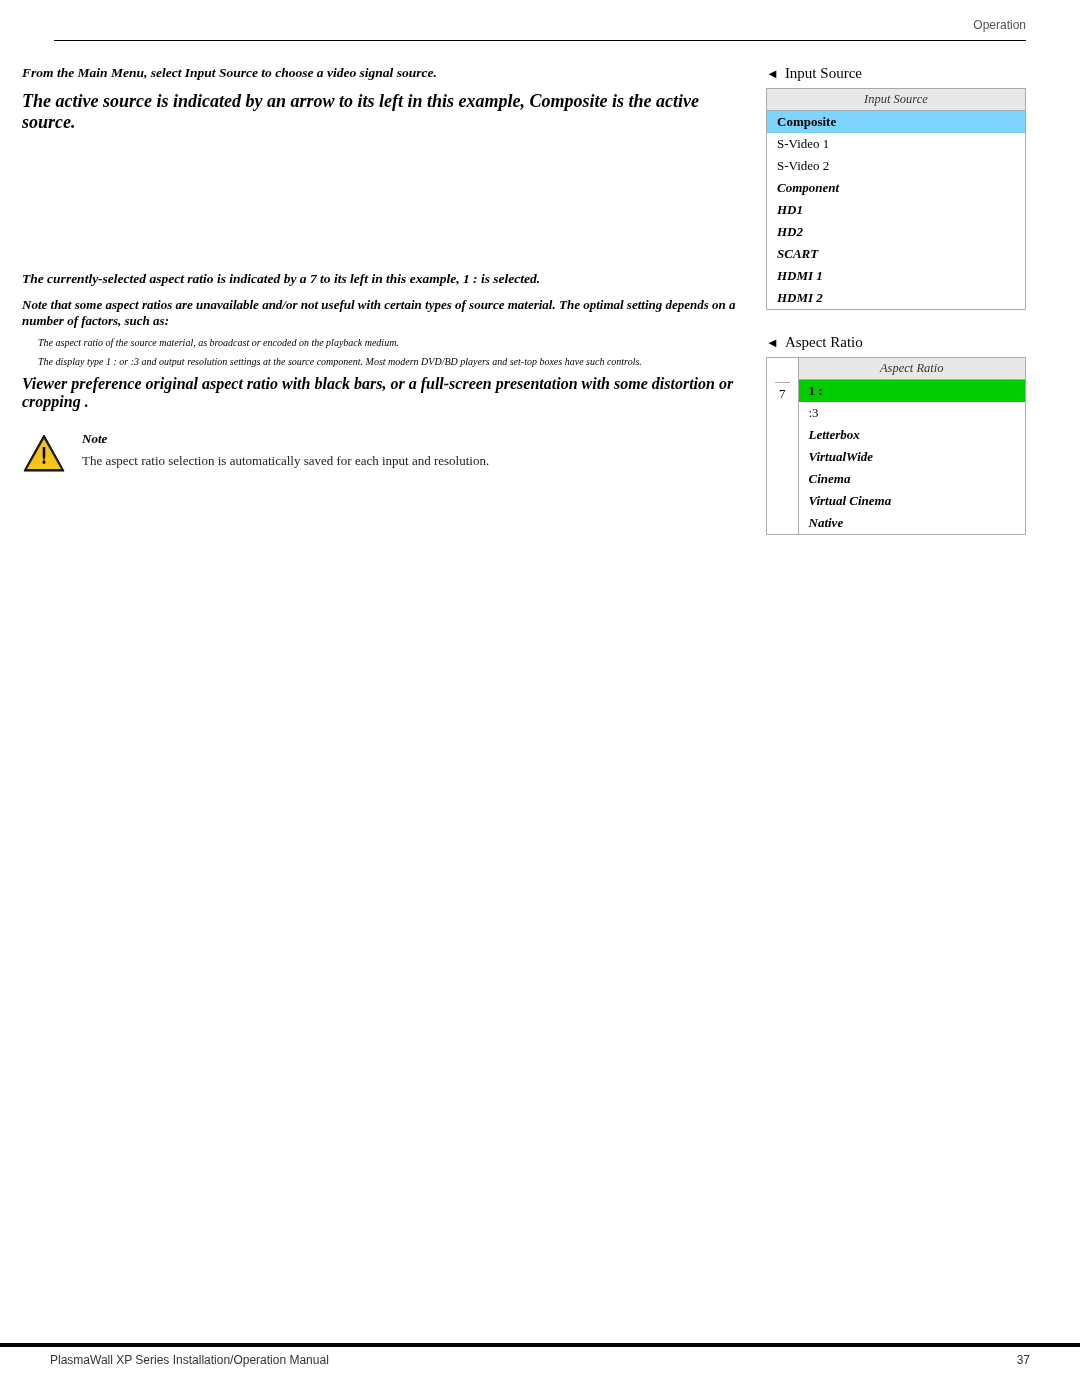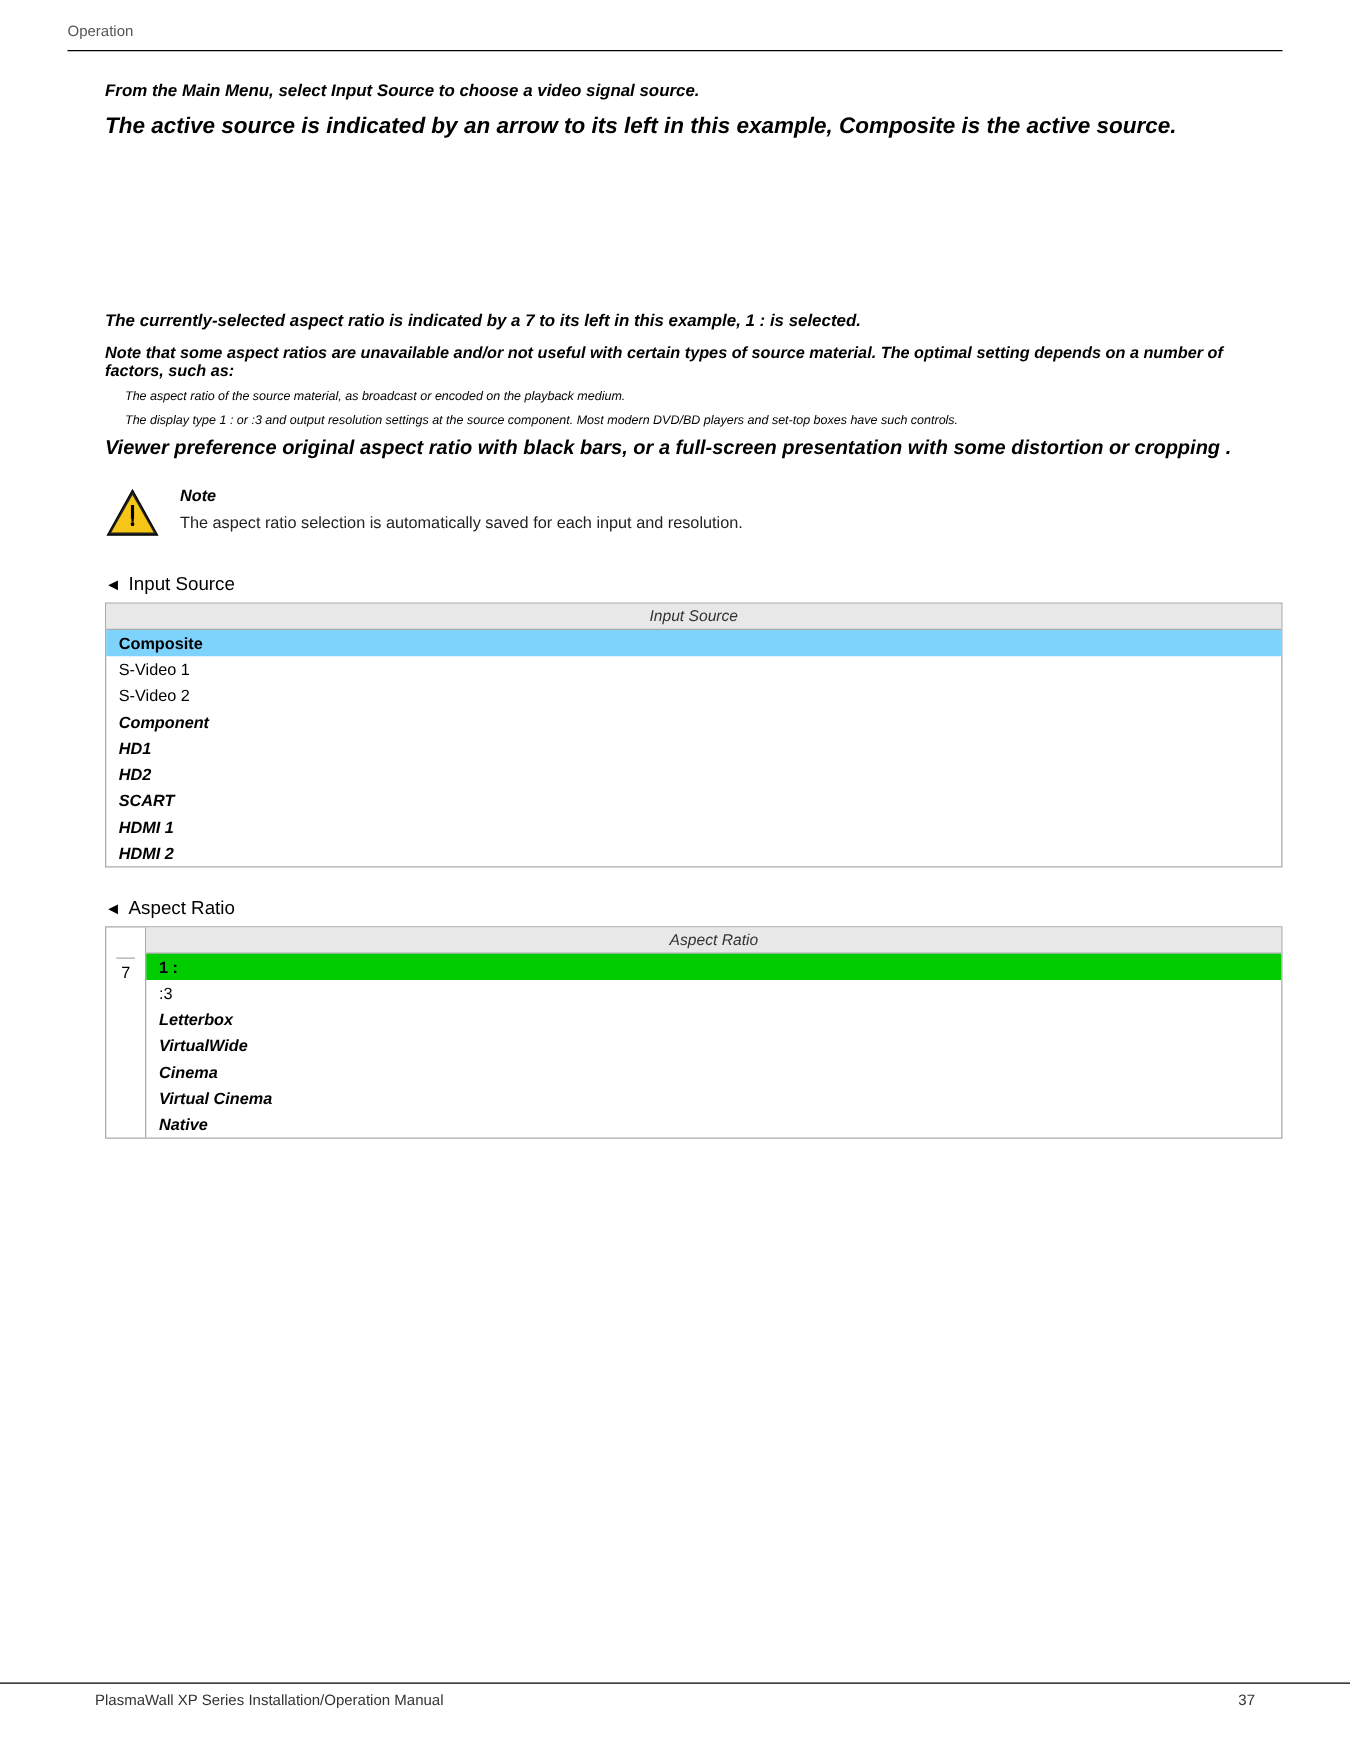--- a/index.html
+++ b/index.html
@@ -7,36 +7,37 @@
       width: 1080px;
       min-height: 1397px;
       background: #ffffff;
       font-family: Arial, sans-serif;
       font-size: 14px;
       color: #000;
       position: relative;
     }
 
     .page-header {
+      text-align: right;
       padding: 18px 54px 8px 54px;
       font-size: 12px;
       color: #555;
     }
 
     .top-rule {
       border: none;
       border-top: 1.5px solid #000;
       margin: 0 54px;
     }
 
     .page-body {
       display: flex;
-      flex-direction: column;
-      padding: 24px 54px 0 84px;
+      padding: 24px 54px 0 22px;
       gap: 24px;
+      font-family: Liberation Serif, serif;
     }
 
     .left-column {
       flex: 1 1 0;
       min-width: 0;
     }
 
     .right-column {
       flex: 0 0 260px;
       min-width: 220px;
@@ -221,24 +222,24 @@
       font-style: italic;
     }
 
     .page-footer {
       position: absolute;
       bottom: 30px;
       left: 0;
       right: 0;
       display: flex;
       justify-content: space-between;
-      padding: 0 76px;
+      padding: 0 50px;
       font-size: 12px;
       color: #333;
-      border-top: 1px solid #000000;
+      border-top: 4px solid #000000;
       padding-top: 6px;
     }
   </style>
 </head>
 <body>
 
 <div class="page-header">
   <span>Operation</span>
 </div>
 

